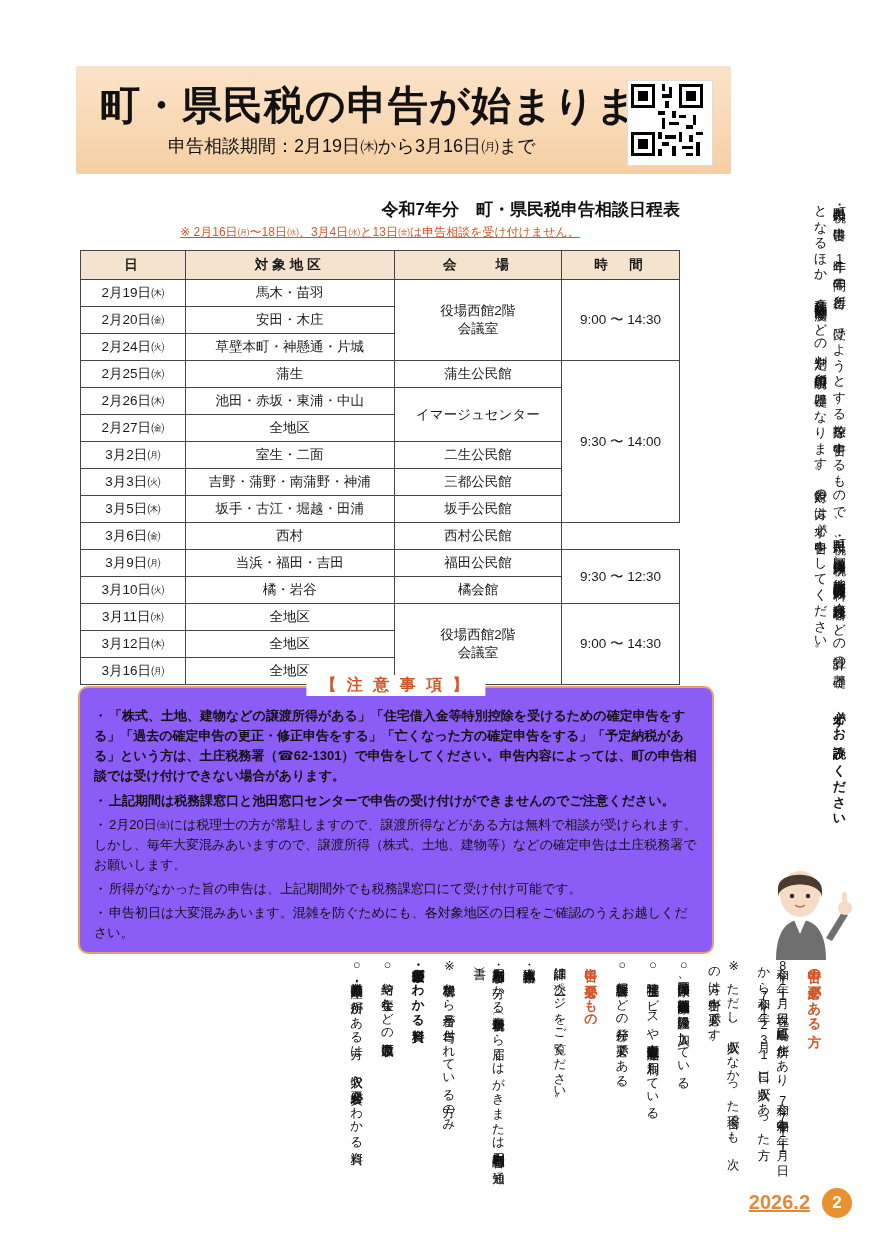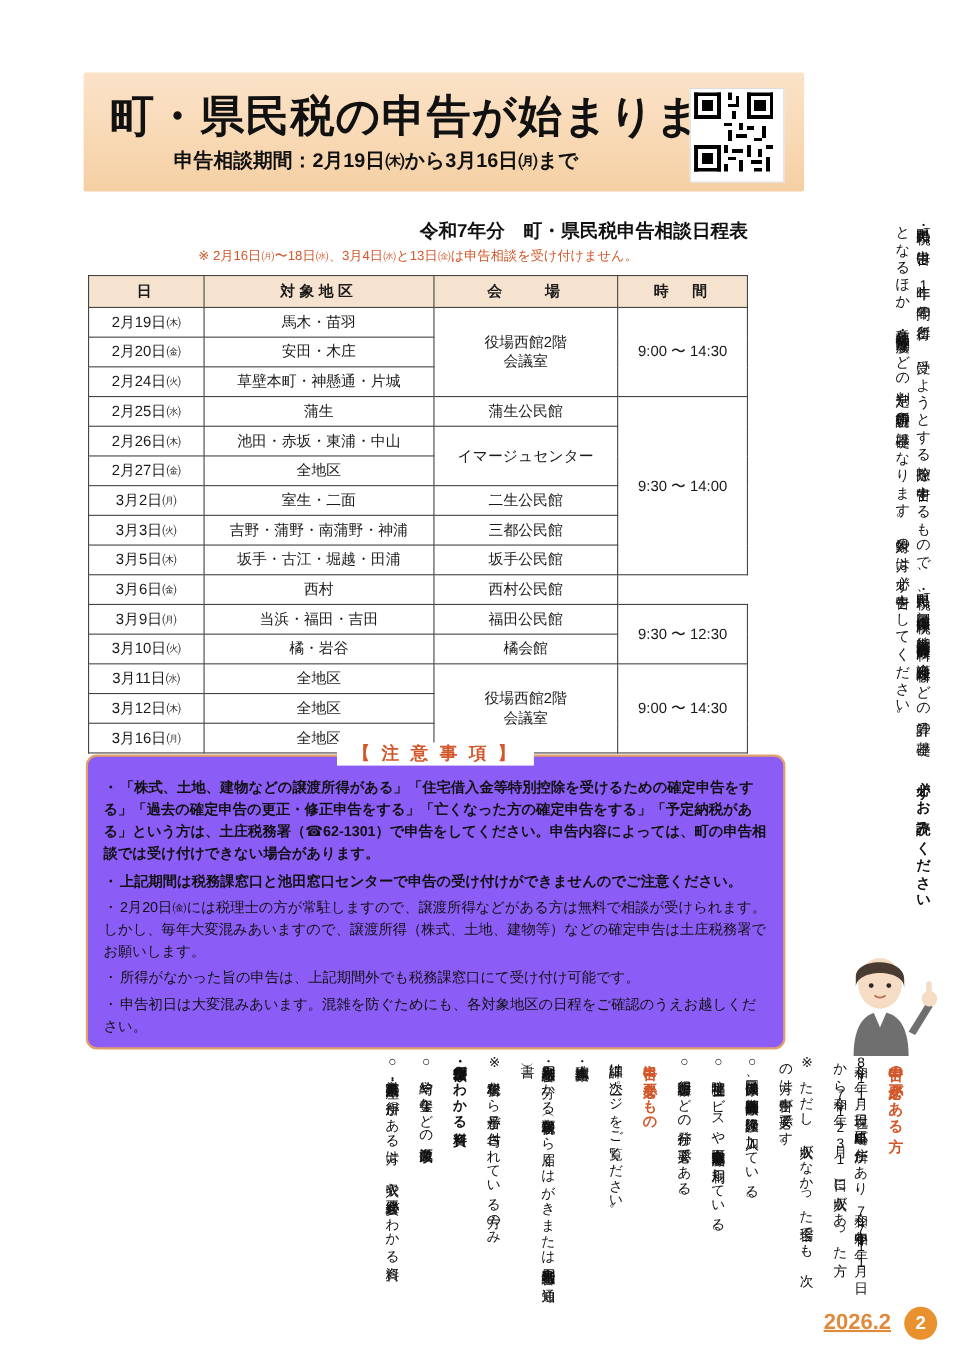--- a/index.html
+++ b/index.html
@@ -19,37 +19,37 @@
     background:linear-gradient(180deg,#fbe2c8 0%, #f8d9b5 55%, #f5cfa3 100%);
     border-radius:2px;
   }
   .banner-title{
     position:absolute;left:24px;top:12px;width:600px;
     font-size:40px;font-weight:bold;letter-spacing:1px;
     color:#111;white-space:nowrap;
     font-family:"DejaVu Sans","Liberation Sans",sans-serif;
   }
   .banner-sub{
-    position:absolute;left:82px;top:68px;width:560px;
-    font-size:18px;font-weight:bold;color:#111;white-space:nowrap;
+    position:absolute;left:92px;top:68px;width:560px;
+    font-size:18px;font-weight:normal;color:#111;white-space:nowrap;
   }
   .qr{
     position:absolute;right:18px;top:14px;width:78px;height:78px;
     background:#fff;padding:3px;border:1px solid #ddd;
   }
   .qr svg{display:block;}
 
   
   .table-title{
     position:absolute;left:80px;top:198px;width:600px;text-align:right;
     font-size:17px;font-weight:bold;color:#111;
   }
   .table-note{
     position:absolute;left:80px;top:224px;width:600px;text-align:center;
-    font-size:12px;color:#d2572a;
+    font-size:12px;color:#d2572a;text-decoration:underline;
   }
   table.schedule{
     position:absolute;left:80px;top:250px;width:600px;
     border-collapse:collapse;background:#fff;
     font-size:13.5px;
   }
   table.schedule th{
     background:#f6e3cf;border:1px solid #444;
     font-weight:bold;height:26px;letter-spacing:4px;
   }

